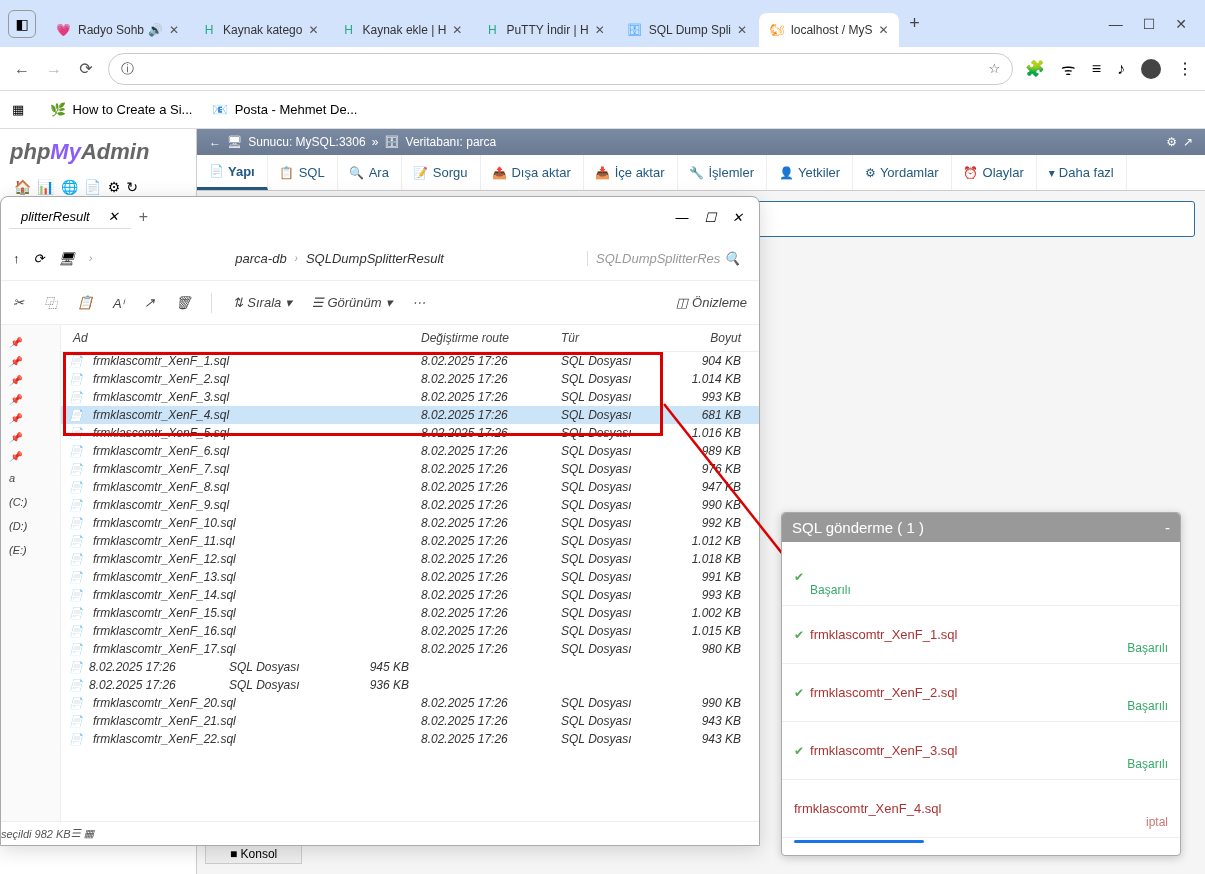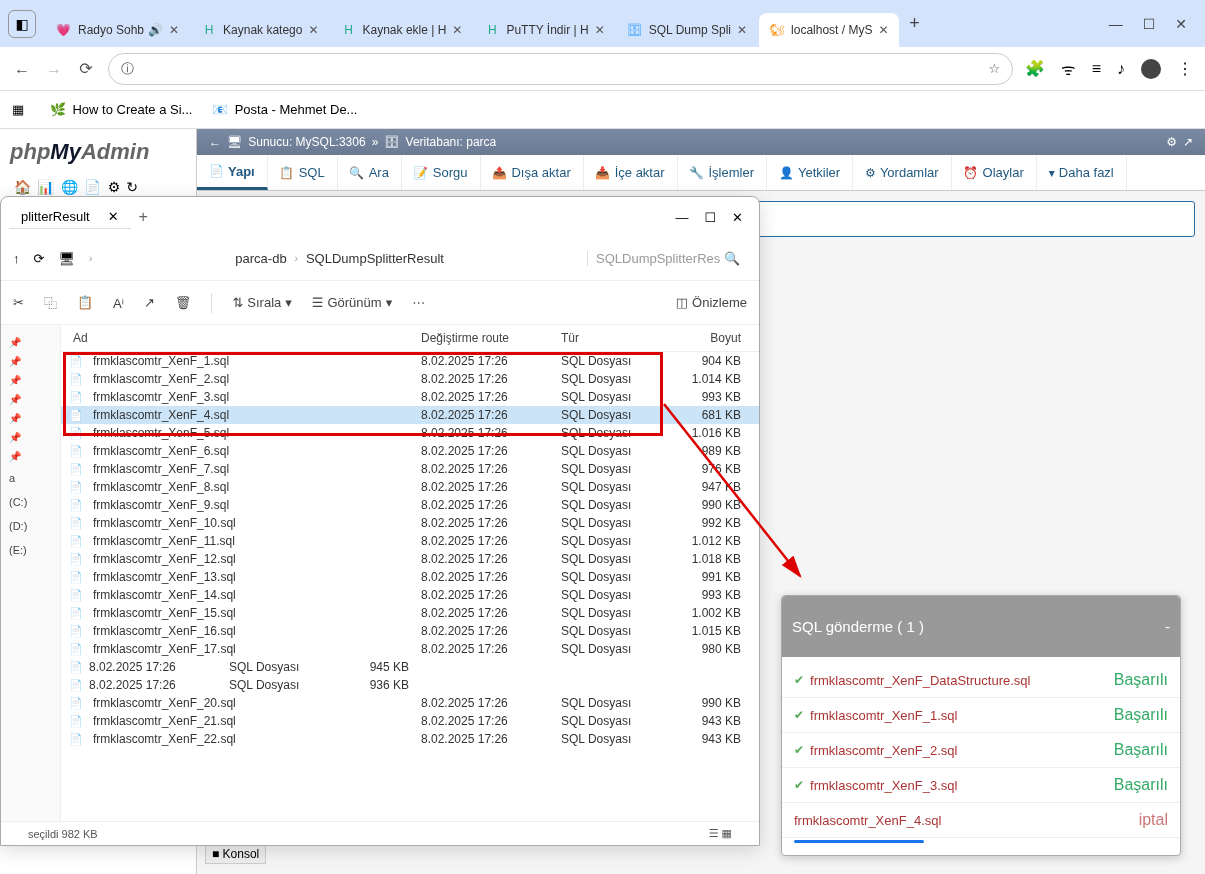--- a/index.html
+++ b/index.html
@@ -20,35 +20,35 @@
 .url-box { flex: 1; display: flex; align-items: center; border: 1px solid #ccc; border-radius: 20px; height: 32px; padding: 0 12px; gap: 8px; font-size: 13px; color: #555; }
 .addr-right { display: flex; gap: 16px; align-items: center; }
 
 .bookmarks { background: #fff; height: 38px; display: flex; align-items: center; padding: 0 12px; gap: 20px; font-size: 13px; border-bottom: 1px solid #ddd; }
 .bm-item { display: flex; align-items: center; gap: 6px; }
 
 
 .pma-area { display: flex; height: calc(100% - 129px); background: #f5f5f5; }
 .pma-side { width: 197px; background: #fff; border-right: 1px solid #ccc; }
 .pma-logo { padding: 10px; font-size: 22px; font-weight: bold; font-style: italic; }
-.pma-logo .php { color: #666; } .pma-logo .my { color: #0f172a; } .pma-logo .admin { color: #666; }
+.pma-logo .php { color: #666; } .pma-logo .my { color: #8b5cf6; } .pma-logo .admin { color: #666; }
 .pma-icons { display: flex; gap: 6px; padding: 4px 14px; font-size: 14px; }
 
 .pma-main { flex: 1; display: flex; flex-direction: column; }
 .pma-bread { background: linear-gradient(#7a8aa3, #6a7a93); color: #fff; height: 26px; display: flex; align-items: center; padding: 0 12px; font-size: 12px; gap: 6px; }
 .pma-tabs { background: #fff; height: 36px; display: flex; align-items: center; border-bottom: 1px solid #ccc; font-size: 13px; }
 .pma-tab { padding: 0 12px; height: 100%; display: flex; align-items: center; gap: 4px; color: #235a81; border-right: 1px solid #eee; }
 .pma-tab.active { border-bottom: 3px solid #235a81; font-weight: bold; }
 .pma-tab .ico { font-size: 12px; }
 
 .pma-content { flex: 1; background: #f5f5f5; padding: 10px; position: relative; }
 .pma-input-box { background: #fff; border: 1px solid #2e6da4; border-radius: 3px; height: 36px; }
 
 
-.explorer { position: absolute; left: 0; top: 196px; width: 760px; height: 650px; background: #fff; border: 1px solid #aaa; border-radius: 8px 8px 0 0; box-shadow: 0 4px 20px rgba(0,0,0,0.15); display: flex; flex-direction: column; overflow: hidden; }
+.explorer { position: absolute; left: 0; top: 196px; width: 760px; height: 650px; background: #fff; border: 1px solid #aaa; border-radius: 8px 8px 0 0; box-shadow: 0 4px 20px rgba(0,0,0,0.15); display: flex; flex-direction: column; overflow: hidden; font-style: italic; }
 .exp-title { height: 40px; display: flex; align-items: center; padding: 0 8px; }
 .exp-tab { display: flex; align-items: center; gap: 8px; padding: 4px 12px; font-size: 13px; border-radius: 6px 6px 0 0; border-bottom: 1px solid #ddd; }
 .exp-tab .x { margin-left: 10px; }
 .exp-plus { margin-left: 8px; font-size: 16px; color: #666; }
 .exp-win-ctrl { margin-left: auto; display: flex; gap: 16px; font-size: 13px; padding-right: 8px; }
 
 .exp-nav { height: 44px; display: flex; align-items: center; padding: 0 12px; gap: 14px; font-size: 13px; border-bottom: 1px solid #eee; }
 .exp-path { flex: 1; display: flex; align-items: center; gap: 8px; justify-content: center; }
 .exp-crumb { color: #333; }
 .exp-sep { color: #999; font-size: 10px; }
@@ -70,30 +70,30 @@
 .col-size { width: 70px; text-align: right; padding-right: 10px; }
 
 .exp-rows { flex: 1; overflow-y: auto; position: relative; }
 .exp-row { display: flex; padding: 2px 8px; align-items: center; color: #333; }
 .exp-row.sel { background: #cce4f7; }
 .exp-row .ico { width: 16px; margin-right: 4px; font-size: 11px; color: #888; }
 
 .red-box { position: absolute; border: 3px solid #d00; pointer-events: none; }
 .red-arrow { position: absolute; pointer-events: none; }
 
-.exp-status { height: 24px; border-top: 1px solid #eee; display: flex; align-items: center; padding: 0 27px; font-size: 11px; color: #555; justify-content: space-between; }
+.exp-status { height: 24px; border-top: 1px solid #eee; display: flex; align-items: center; padding: 0 0; font-size: 11px; color: #555; justify-content: flex-start; }
 
 
 .sql-panel { position: absolute; right: 24px; bottom: 18px; width: 400px; background: #fff; border: 1px solid #aaa; border-radius: 4px; box-shadow: 0 2px 10px rgba(0,0,0,0.2); }
-.sql-panel-head { background: #999; color: #fff; padding: 22px 10px; font-size: 15px; display: flex; justify-content: space-between; border-radius: 4px 4px 0 0; }
+.sql-panel-head { background: #999; color: #fff; padding: 6px 10px; font-size: 15px; display: flex; justify-content: space-between; border-radius: 4px 4px 0 0; }
 .sql-panel-body { padding: 6px 0; }
 .sql-item { display: flex; align-items: center; padding: 8px 12px; font-size: 13px; border-bottom: 1px solid #eee; }
 .sql-item .chk { color: #5a5; margin-right: 6px; font-size: 12px; }
 .sql-item .fname { color: #a33; flex: 1; }
-.sql-item .stat { color: #3a6; font-size: 16px; }
+.sql-item .stat { color: #3a6; font-size: 12px; margin-top: 27px; }
 .sql-item .stat.cancel { color: #c77; }
 .sql-item.loading .fname { color: #a33; }
 .sql-progress { height: 3px; background: #1a73e8; width: 130px; margin: 2px 12px 6px; border-radius: 2px; }
 
 </style>
 </head>
 <body>
 
 <div class="browser-top">
   <div class="win-btn">◧</div>
@@ -240,21 +240,21 @@
           <span>Olaylar</span>
         </div>
         <div class="pma-tab">
           <span class="ico">▾</span>
           <span>Daha fazl</span>
         </div>
       </div>
     <div class="pma-content">
       <div class="pma-input-box"></div>
     </div>
-    <div style="position:absolute;bottom:10px;left:205px;background:#eee;border:1px solid #ccc;padding:2px 6px;font-size:12px">■ <span>Konsol</span></div>
+    <div style="position:absolute;bottom:10px;left:205px;background:#eee;border:1px solid #ccc;padding:2px 24px;font-size:12px">■ <span>Konsol</span></div>
   </div>
 </div>
 
 <div class="explorer">
   <div class="exp-title">
     <div class="exp-tab">
       <span>plitterResult</span>
       <span class="x">✕</span>
     </div>
     <span class="exp-plus">+</span>
@@ -486,21 +486,20 @@
 </svg>
 
 <div class="sql-panel">
   <div class="sql-panel-head">
     <span>SQL gönderme ( 1 )</span>
     <span>-</span>
   </div>
   <div class="sql-panel-body" id="sql-items-host">
       <div class="sql-item">
         <span class="chk">✔</span>
-        <span class="fname">frmklascomtr_XenF_DataStructure.sql</span>
         <span class="stat ">Başarılı</span>
       </div>
       <div class="sql-item">
         <span class="chk">✔</span>
         <span class="fname">frmklascomtr_XenF_1.sql</span>
         <span class="stat ">Başarılı</span>
       </div>
       <div class="sql-item">
         <span class="chk">✔</span>
         <span class="fname">frmklascomtr_XenF_2.sql</span>

